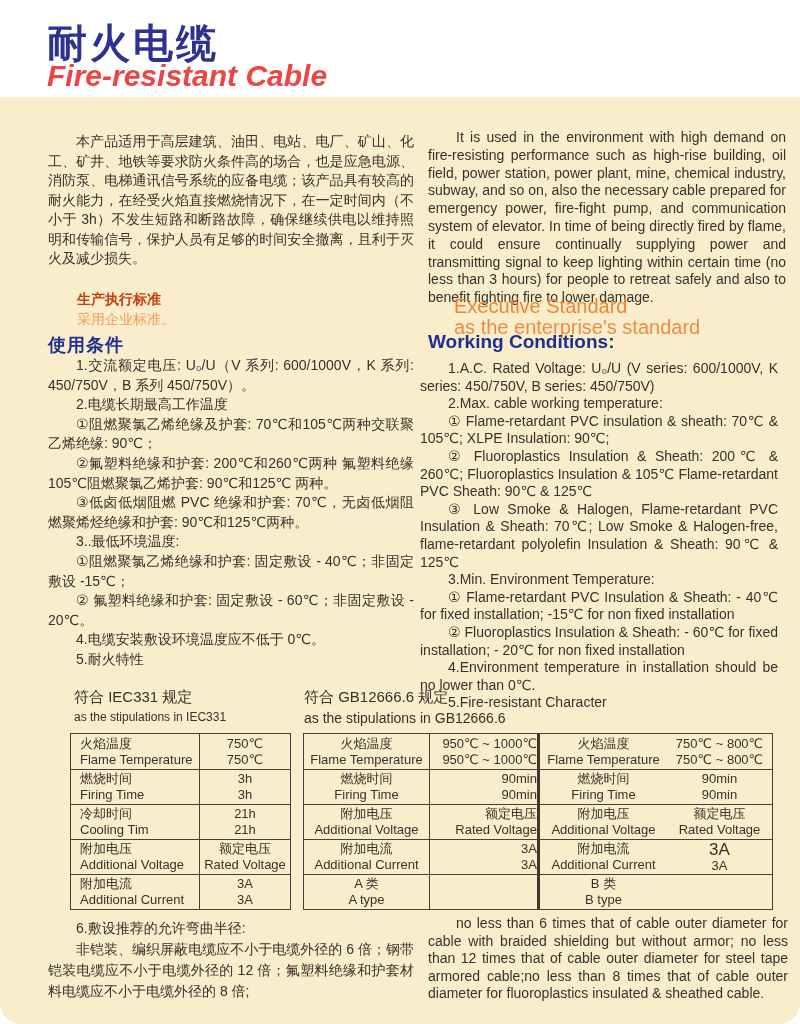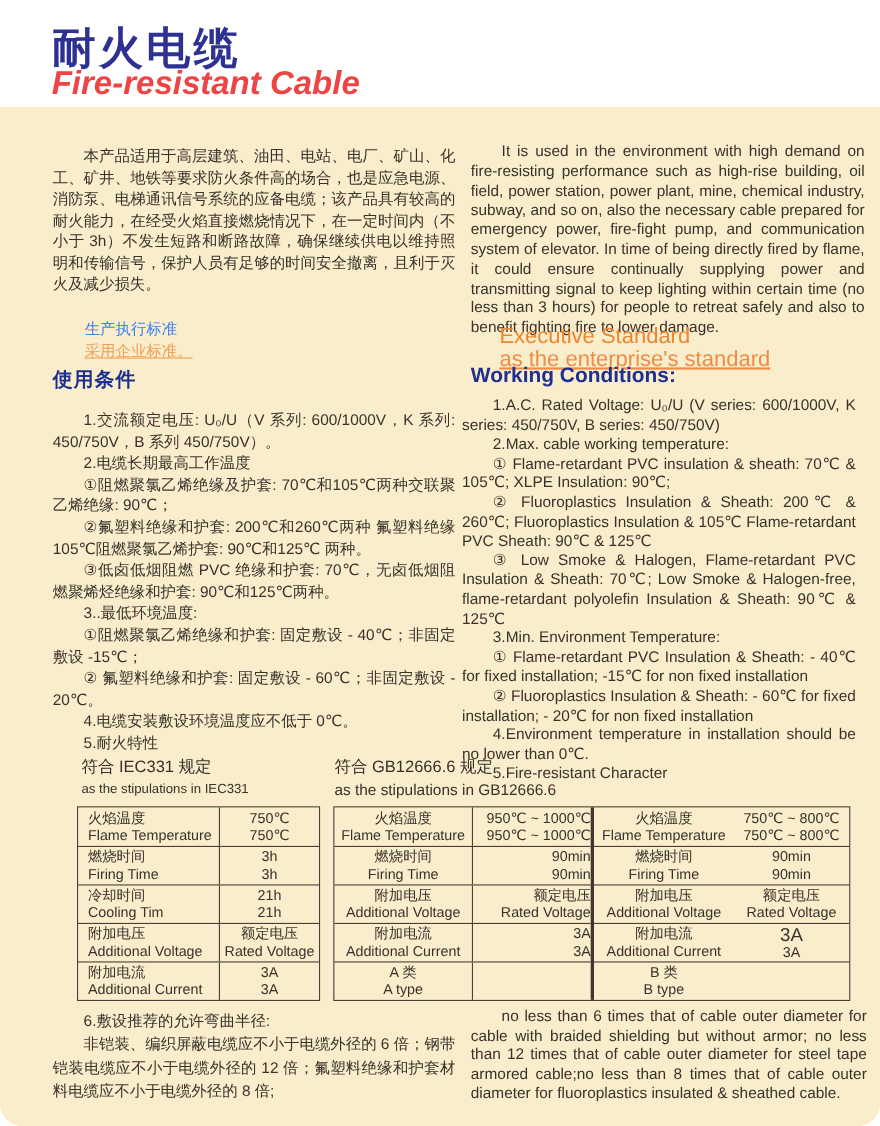--- a/index.html
+++ b/index.html
@@ -15,29 +15,29 @@
   .title-en { position:absolute; left:47px; top:59px; font-size:30px; font-weight:bold; font-style:italic; color:#ef4444; letter-spacing:0px; }
 
   .para { margin:0; text-indent:2em; }
   .jt { text-align:justify; }
 
   .intro-cn { position:absolute; left:48px; top:132px; width:366px; font-size:14px; line-height:19.5px; }
   .intro-en { position:absolute; left:428px; top:129px; width:358px; font-size:14px; line-height:17.8px; }
 
   .std-cn { position:absolute; left:77px; top:289px; font-size:14px; line-height:20px; }
   .std-en { position:absolute; left:454px; top:296px; font-size:20px; line-height:21px; }
-  .std-title { font-weight:normal; color:#3b82f6; }
-  .std-sub { color:#ef9e55;text-decoration:underline; }
+  .std-title { font-weight:bold; color:#c2410c; }
+  .std-sub { color:#ef9e55; }
   .std-en .std-title { font-weight:normal; color:#ee8530; }
   .std-en .std-sub { color:#ee8c45; }
 
   .heading-cn { position:absolute; left:48px; top:333px; font-size:18px; font-weight:bold; color:#1d2f8f; letter-spacing:1px; }
   .heading-en { position:absolute; left:428px; top:331px; font-size:19px; font-weight:bold; color:#1d2f8f; }
 
-  .list-cn { position:absolute; left:48px; top:372px; width:366px; font-size:14px; line-height:19.6px; }
+  .list-cn { position:absolute; left:48px; top:356px; width:366px; font-size:14px; line-height:19.6px; }
   .list-en { position:absolute; left:420px; top:360px; width:358px; font-size:14px; line-height:17.6px; }
   .list-cn p, .list-en p { margin:0; text-indent:2em; }
 
   .cap { color:#35312b; }
   .cap-iec-cn { position:absolute; left:74px; top:688px; font-size:15px; }
   .cap-iec-en { position:absolute; left:74px; top:710px; font-size:12px; }
   .cap-gb-cn  { position:absolute; left:304px; top:688px; font-size:15px; }
   .cap-gb-en  { position:absolute; left:304px; top:710px; font-size:14px; }
 
   .tbl { position:absolute; top:733px; border:1px solid #45413a; box-sizing:content-box; background:transparent; }

